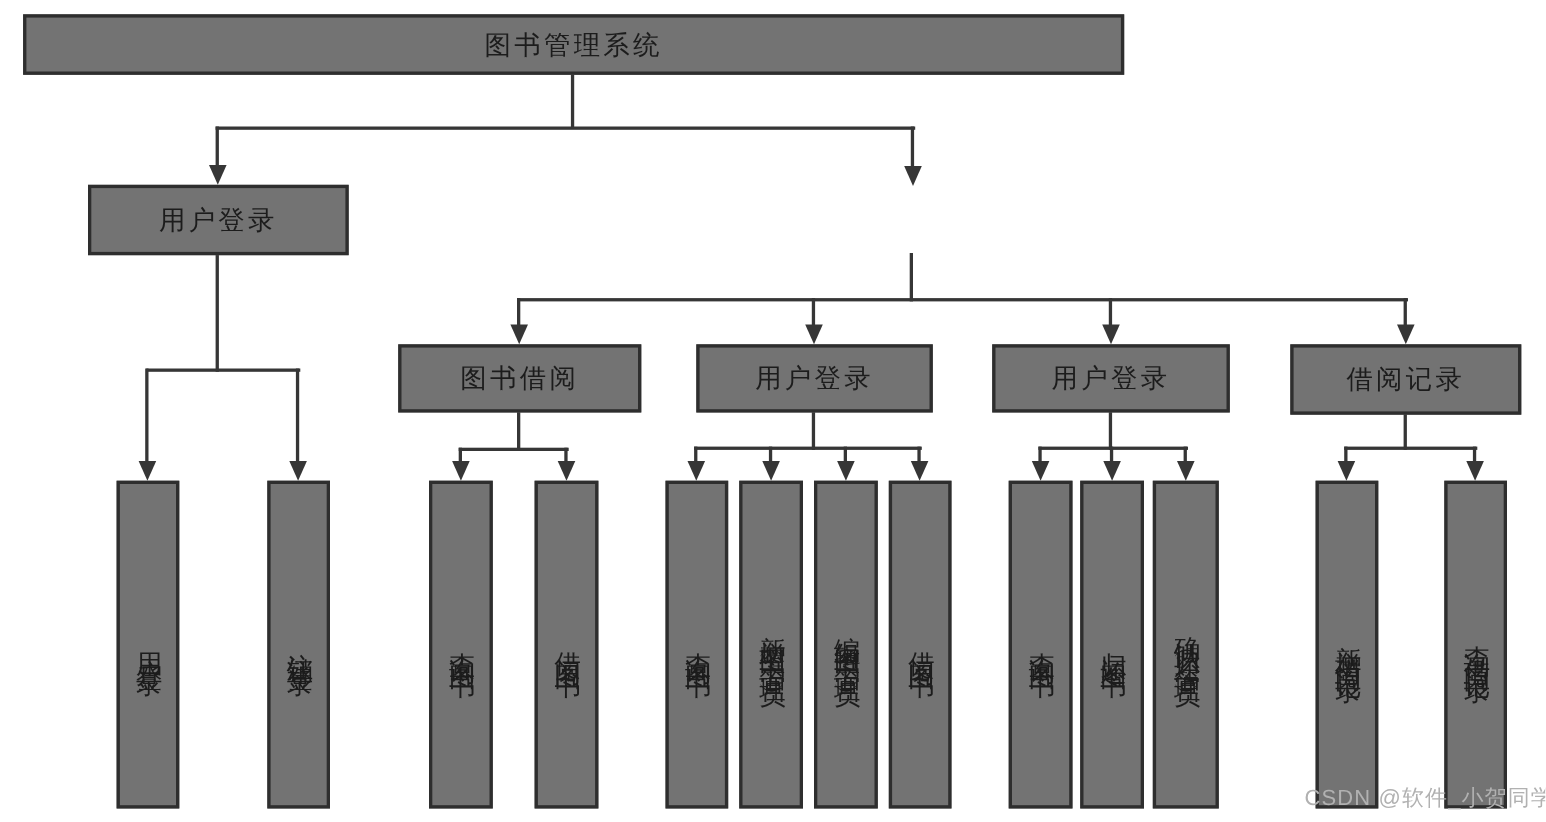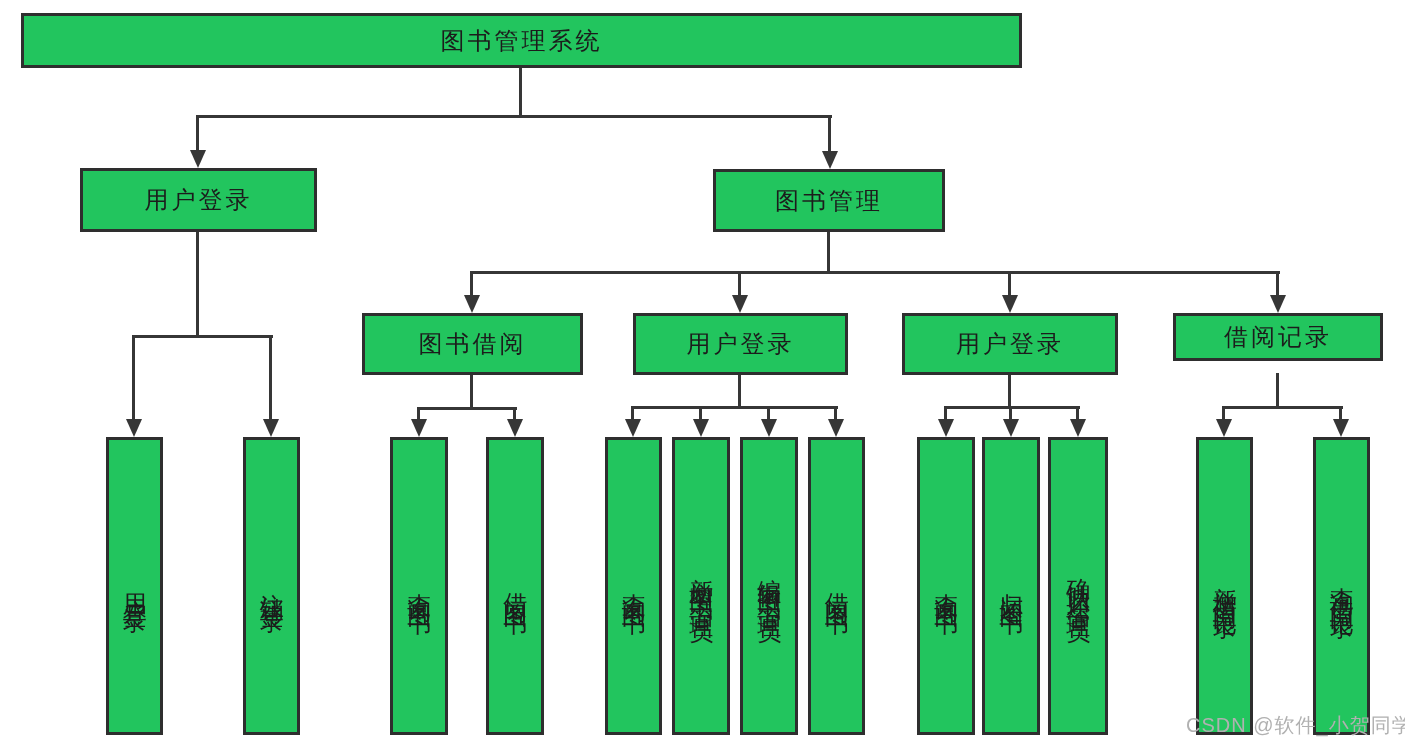--- a/index.html
+++ b/index.html
@@ -7,21 +7,21 @@
     position:relative;
     width:1405px;height:747px;
     background:#ffffff;
     font-family:"Liberation Sans","DejaVu Sans",sans-serif;
     color:#1c1c1c;
     overflow:hidden;
   }
   .box{
     position:absolute;
     box-sizing:border-box;
-    background:#22c55e;
+    background:#737373;
     border:3px solid #2e2e2e;
     display:flex;
     align-items:center;
     justify-content:center;
     z-index:2;
   }
   .hbox{
     font-size:24px;
     letter-spacing:3px;
     white-space:nowrap;
@@ -75,21 +75,20 @@
   <div class="box hbox" style="left:21px;top:13px;width:1001px;height:55px">图书管理系统</div>
 
   <div class="vline" style="left:519px;top:66px;height:51px"></div>
   <div class="hline" style="left:196px;top:115px;width:636px"></div>
   <div class="vline" style="left:196px;top:115px;height:40px"></div>
   <div class="arrowhead" style="left:190px;top:150px"></div>
   <div class="vline" style="left:828px;top:115px;height:40px"></div>
   <div class="arrowhead" style="left:822px;top:151px"></div>
 
   <div class="box hbox" style="left:80px;top:168px;width:237px;height:64px">用户登录</div>
-  <div class="box hbox" style="left:713px;top:169px;width:232px;height:63px">图书管理</div>
 
   <div class="vline" style="left:196px;top:230px;height:108px"></div>
   <div class="hline" style="left:133px;top:335px;width:140px"></div>
   <div class="vline" style="left:132px;top:335px;height:88px"></div>
   <div class="arrowhead" style="left:126px;top:419px"></div>
   <div class="vline" style="left:269px;top:335px;height:88px"></div>
   <div class="arrowhead" style="left:263px;top:419px"></div>
 
   <div class="vline" style="left:827px;top:230px;height:44px"></div>
   <div class="hline" style="left:470px;top:271px;width:810px"></div>
@@ -98,21 +97,21 @@
   <div class="vline" style="left:738px;top:271px;height:28px"></div>
   <div class="arrowhead" style="left:732px;top:295px"></div>
   <div class="vline" style="left:1008px;top:271px;height:28px"></div>
   <div class="arrowhead" style="left:1002px;top:295px"></div>
   <div class="vline" style="left:1276px;top:271px;height:28px"></div>
   <div class="arrowhead" style="left:1270px;top:295px"></div>
 
   <div class="box hbox" style="left:362px;top:313px;width:221px;height:62px">图书借阅</div>
   <div class="box hbox" style="left:633px;top:313px;width:215px;height:62px">用户登录</div>
   <div class="box hbox" style="left:902px;top:313px;width:216px;height:62px">用户登录</div>
-  <div class="box hbox" style="left:1173px;top:313px;width:210px;height:48px">借阅记录</div>
+  <div class="box hbox" style="left:1173px;top:313px;width:210px;height:64px">借阅记录</div>
 
   <div class="vline" style="left:470px;top:373px;height:37px"></div>
   <div class="hline" style="left:417px;top:407px;width:100px"></div>
   <div class="vline" style="left:417px;top:407px;height:17px"></div>
   <div class="arrowhead" style="left:411px;top:419px"></div>
   <div class="vline" style="left:513px;top:407px;height:17px"></div>
   <div class="arrowhead" style="left:507px;top:419px"></div>
 
   <div class="vline" style="left:738px;top:373px;height:36px"></div>
   <div class="hline" style="left:631px;top:406px;width:207px"></div>

